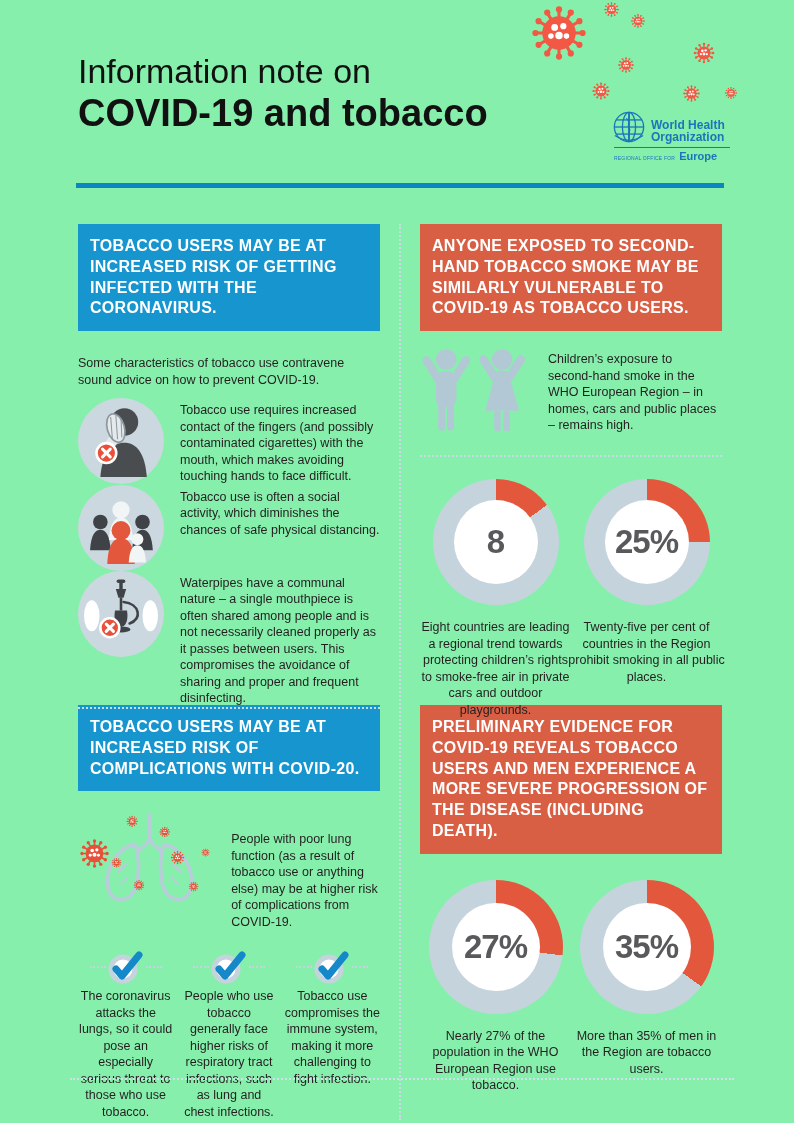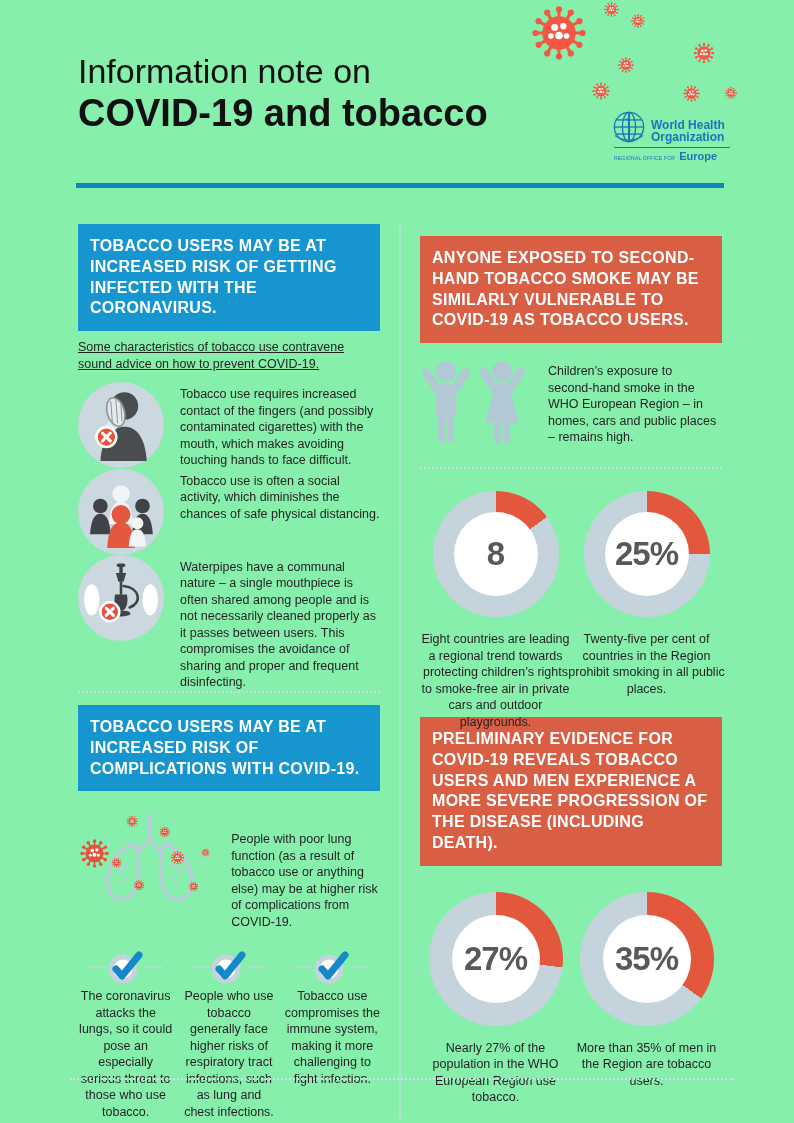--- a/index.html
+++ b/index.html
@@ -22,24 +22,24 @@
   
   .content{position:absolute;left:78px;top:224px;width:644px;display:flex;}
   .col{width:302px;}
   .gap{width:40px;position:relative;}
   .gap::before{content:"";position:absolute;left:19px;top:0;bottom:0;border-left:2px dotted #c9dce6;}
   .bottom-rule{position:absolute;left:70px;top:1078px;width:664px;border-top:2px dotted #cfe0e8;}
   
   .hbox{color:#fff;font-weight:700;font-size:16px;line-height:1.3;letter-spacing:.3px;
         padding:12px 12px;box-sizing:border-box;}
   .hbox.blue{background:#1795cf;}
-  .hbox.orange{background:#d85f44;margin-top:12px;}
+  .hbox.orange{background:#d85f44;}
   .sect-top{height:481px;display:flex;flex-direction:column;box-sizing:border-box;}
   p{margin:0;font-size:12.5px;line-height:1.32;}
-  .intro{margin:8px 0 10px;text-decoration:underline;}
+  .intro{margin:24px 0 10px;}
   .sep{border-top:2px dotted #c9dce6;}
   
   .row{display:flex;gap:16px;margin-top:0;align-items:flex-start;}
   .row svg.badge-ic{flex:0 0 86px;}
   .row p{padding-top:4px;}
   
   .lungs-row{display:flex;gap:10px;margin-top:16px;align-items:flex-start;}
   .lungs-row p{padding-top:24px;}
   
   .checks{display:flex;gap:8px;margin-top:20px;}
@@ -233,21 +233,21 @@
             <circle cx="37" cy="66" r="11" fill="#e8503a" stroke="#fff" stroke-width="3"></circle>
             <path d="M32.8,61.8 L41.2,70.2 M41.2,61.8 L32.8,70.2" stroke="#fff" stroke-width="3.5" stroke-linecap="round"></path>
           </svg>
           <p>Waterpipes have a communal nature – a single mouthpiece is often shared among people and is not necessarily cleaned properly as it passes between users. This compromises the avoidance of sharing and proper and frequent disinfecting.</p>
         </div>
 
         <div class="sep" style="margin-top:auto;margin-bottom:18px"></div>
       </div>
 
       <div class="sect-bot">
-        <div class="hbox blue">TOBACCO USERS MAY BE AT INCREASED RISK OF COMPLICATIONS WITH COVID-19.</div>
+        <div class="hbox blue">TOBACCO USERS MAY BE AT INCREASED RISK OF COMPLICATIONS WITH COVID-20.</div>
 
         <div class="lungs-row">
           <svg width="150" height="104" viewBox="0 0 156 108">
             <g stroke="#b8cdd9" stroke-width="4" fill="none" stroke-linecap="round">
               <path d="M78,6 V28"></path>
               <path d="M78,28 c0,10 -8,13 -13,17"></path>
               <path d="M78,28 c0,10 8,13 13,17"></path>
               <path d="M62,38 C48,40 34,56 32,76 C31,90 38,99 48,98 C60,97 66,84 66,62 C66,52 65,44 62,38 Z"></path>
               <path d="M94,38 C108,40 122,56 124,76 C125,90 118,99 108,98 C96,97 90,84 90,62 C90,52 91,44 94,38 Z"></path>
               <path d="M52,60 l-8,8 M54,74 l-7,7" stroke-width="2.5"></path>

